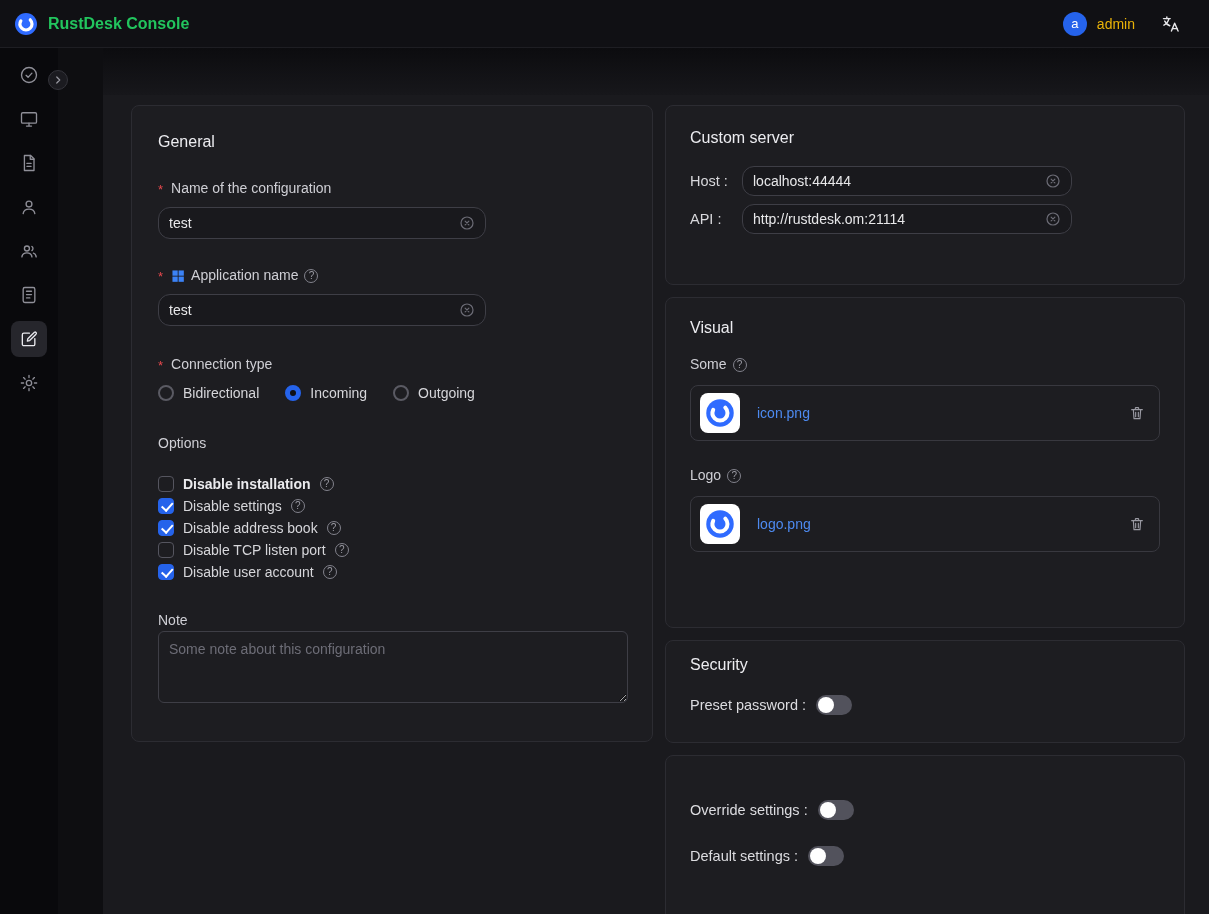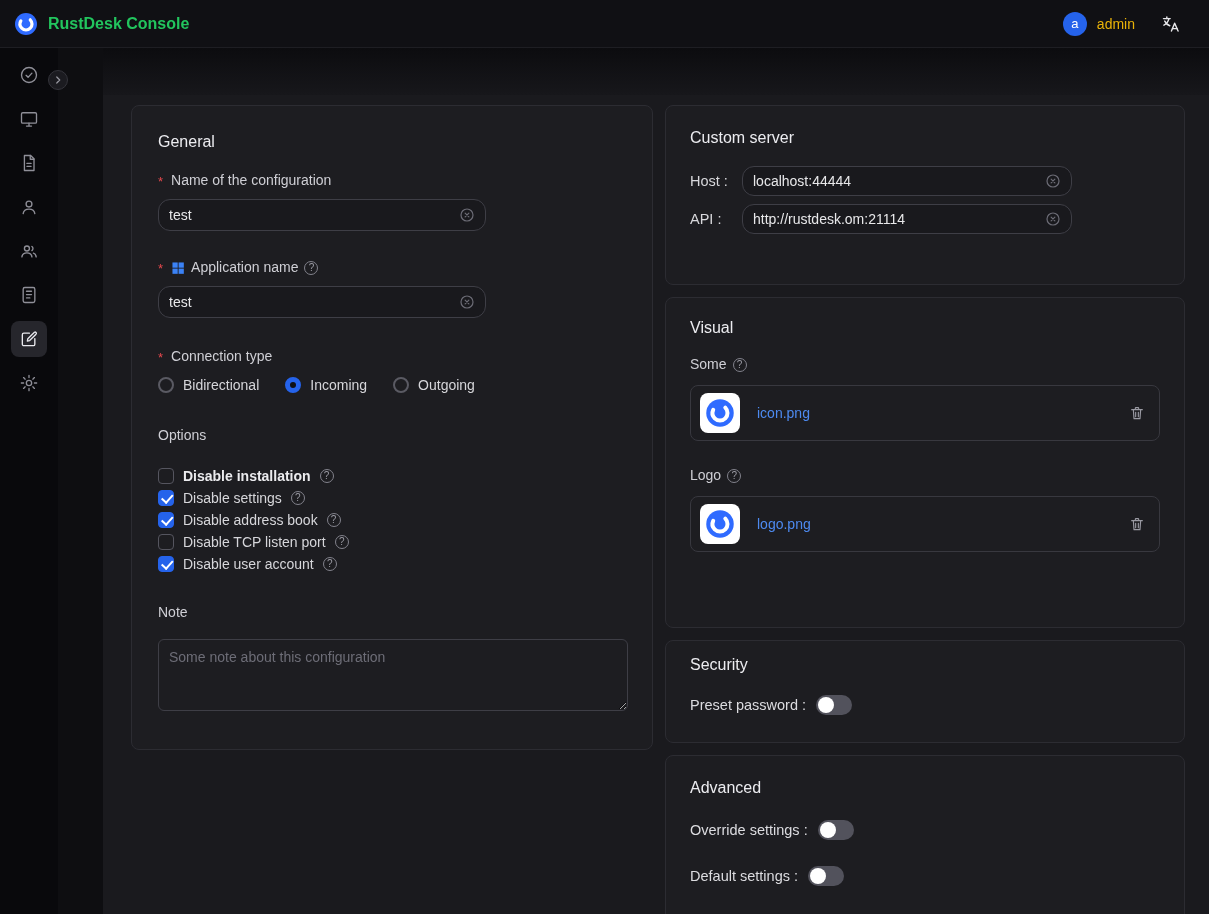--- a/index.html
+++ b/index.html
@@ -61,21 +61,21 @@
   .card { background: #1d1d21; border: 1px solid #2c2c32; border-radius: 8px; width: 100%; }
   .card-title { font-size: 16px; font-weight: 500; color: #ececf0; line-height: 20px; }
 
   
   .card-general { padding: 26px 26px 34px; }
   .field-label {
     display: flex; align-items: center; gap: 6px;
     font-size: 14px; color: #cfcfd5; line-height: 17px;
   }
   .required::before { content: "*"; color: #e5484d; margin-right: 2px; font-size: 13px; position: relative; top: 1px; }
-  .mt-title { margin-top: 20px; }
+  .mt-title { margin-top: 28px; }
   .text-input {
     margin-top: 10px; width: 328px; height: 32px;
     border: 1px solid #3e3e46; border-radius: 12px; background: #19191d;
     display: flex; align-items: center; padding: 0 10px; gap: 8px;
   }
   .text-input input {
     flex: 1; min-width: 0; background: transparent; border: none; outline: none;
     color: #e8e8ea; font-size: 14px; font-family: "Liberation Sans", sans-serif;
   }
   .clear-btn { color: #6c6c76; cursor: pointer; flex: 0 0 auto; }
@@ -99,21 +99,21 @@
   .option-label.bold { font-weight: 700; color: #ebebee; }
   .checkbox { position: relative; width: 16px; height: 16px; border-radius: 4px; border: 1.5px solid #55555f; flex: 0 0 auto; }
   .checkbox.checked { background: #2563eb; border-color: #2563eb; }
   .checkbox.checked::after {
     content: ""; position: absolute; left: 4.5px; top: 1px;
     width: 4.5px; height: 8.5px; border: solid #fff; border-width: 0 2px 2px 0;
     transform: rotate(42deg);
   }
 
   .note-area {
-    margin-top: 18px; width: 470px; height: 72px; resize: both;
+    margin-top: 2px; width: 470px; height: 72px; resize: both;
     border: 1px solid #3e3e46; border-radius: 6px; background: transparent;
     color: #e8e8ea; font-size: 14px; font-family: "Liberation Sans", sans-serif;
     padding: 9px 10px; outline: none;
   }
   .note-area::placeholder { color: #6d6d77; }
 
   
   .card-server { height: 180px; padding: 22px 24px; }
   .cs-row { display: flex; align-items: center; }
   .cs-row.first { margin-top: 18px; }
@@ -440,21 +440,20 @@
           <h2 class="card-title">Security</h2>
           <div class="toggle-row">
             <span class="toggle-label">Preset password :</span>
             <span class="toggle">
               <span class="knob"></span>
             </span>
           </div>
         </section>
 
         <section class="card card-advanced">
-          <h2 class="card-title">Advanced</h2>
           <div class="toggle-row">
             <span class="toggle-label">Override settings :</span>
             <span class="toggle">
               <span class="knob"></span>
             </span>
           </div>
           <div class="toggle-row">
             <span class="toggle-label">Default settings :</span>
             <span class="toggle">
               <span class="knob"></span>

